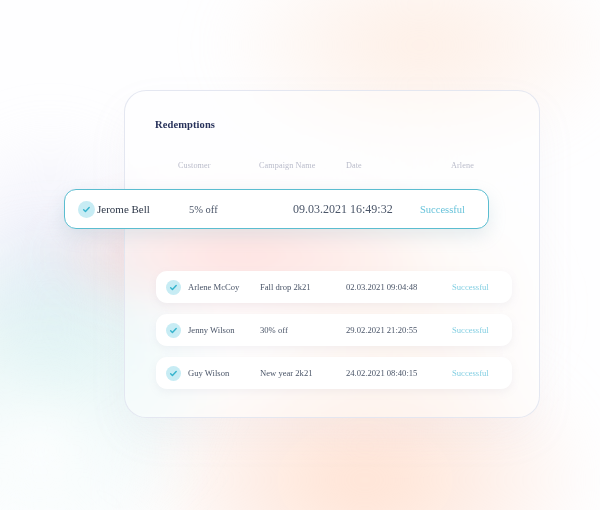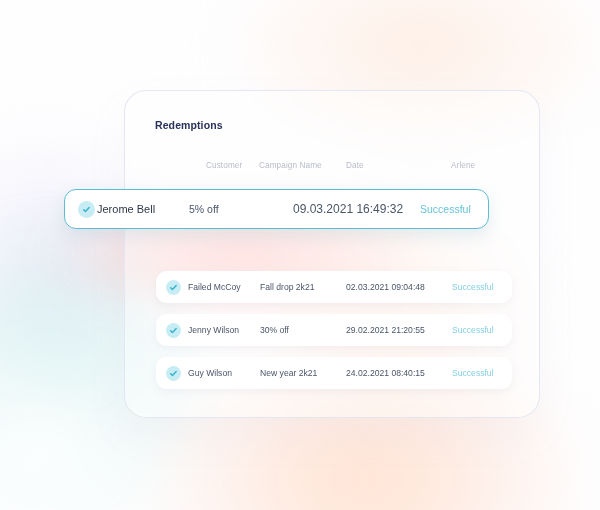--- a/index.html
+++ b/index.html
@@ -14,20 +14,21 @@
     background: #ffffff;
     position: relative;
   }
 
   
   #stage {
     position: absolute;
     inset: 0;
     overflow: hidden;
     background: #fefeff;
+    font-family: Liberation Serif, serif;
   }
   .glow {
     position: absolute;
     border-radius: 50%;
     pointer-events: none;
   }
   .glow-peach-top {
     width: 420px; height: 230px;
     left: 210px; top: -70px;
     background: radial-gradient(closest-side, rgba(255,226,206,0.55), rgba(255,226,206,0));
@@ -101,21 +102,21 @@
     width: 100%;
     height: 16px;
   }
   .col-head {
     position: absolute;
     font-size: 8.2px;
     color: #b9bcca;
     white-space: nowrap;
     letter-spacing: 0.1px;
   }
-  .ch-customer { left: 45px; padding-left: 36px; }
+  .ch-customer { left: 17px; padding-left: 36px; }
   .ch-campaign { left: 134px; }
   .ch-date     { left: 221px; text-align: right; }
   .ch-status   { left: 326px; }
 
   
   #rows {
     position: absolute;
     left: 0;
     top: 0;
     width: 600px;
@@ -232,21 +233,21 @@
       <span class="cell c-status">Successful</span>
     </div>
 
 
     <div class="row normal row-y-2">
       <span class="dot ok">
         <svg width="9" height="9" viewBox="0 0 12 12" aria-hidden="true">
           <path d="M2.2 6.3 L4.6 8.6 L9.6 3.3" fill="none" stroke="#35b3cd" stroke-width="1.9" stroke-linecap="round" stroke-linejoin="round"></path>
         </svg>
       </span>
-      <span class="cell c-name">Failed McCoy</span>
+      <span class="cell c-name">Arlene McCoy</span>
       <span class="cell c-campaign">Fall drop 2k21</span>
       <span class="cell c-date">02.03.2021 09:04:48</span>
       <span class="cell c-status status-ok">Successful</span>
     </div>
 
     <div class="row normal row-y-3">
       <span class="dot ok">
         <svg width="9" height="9" viewBox="0 0 12 12" aria-hidden="true">
           <path d="M2.2 6.3 L4.6 8.6 L9.6 3.3" fill="none" stroke="#35b3cd" stroke-width="1.9" stroke-linecap="round" stroke-linejoin="round"></path>
         </svg>

